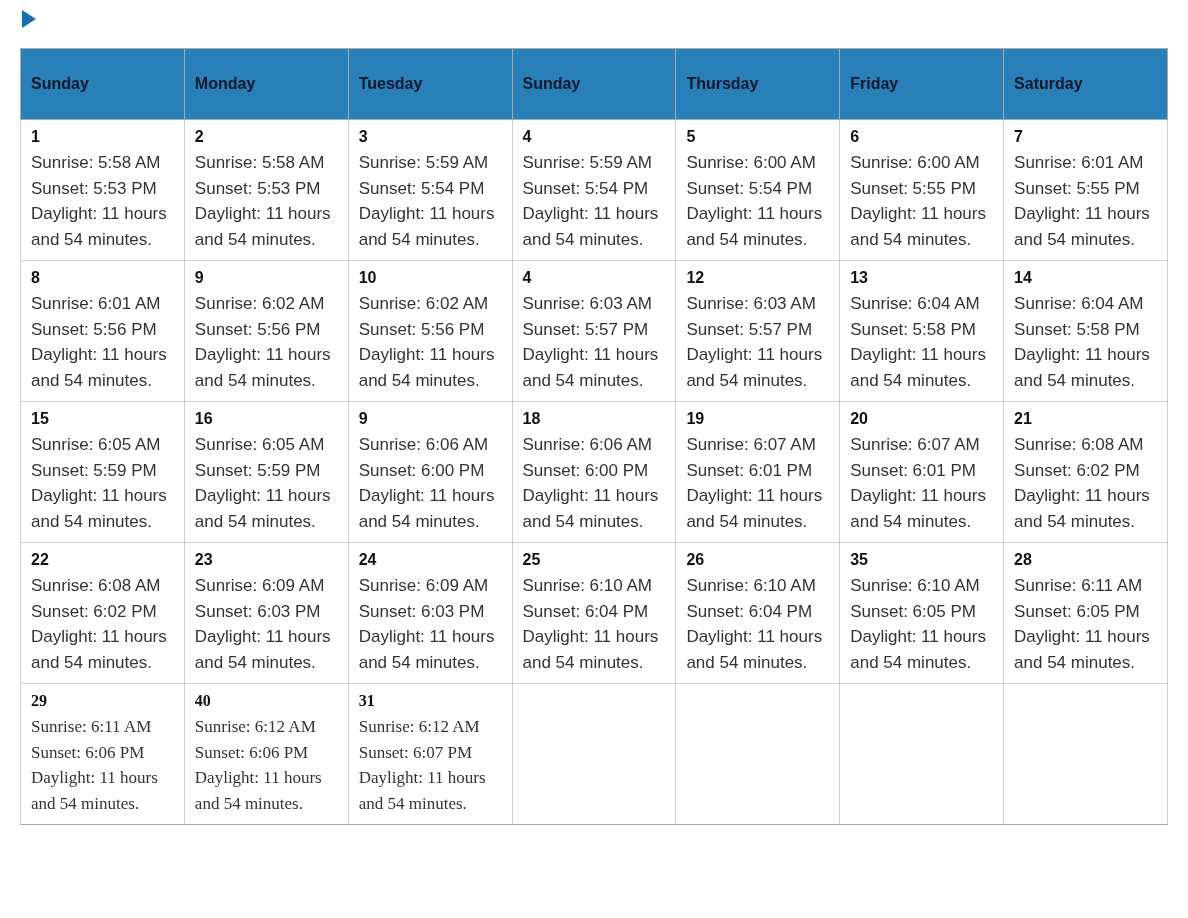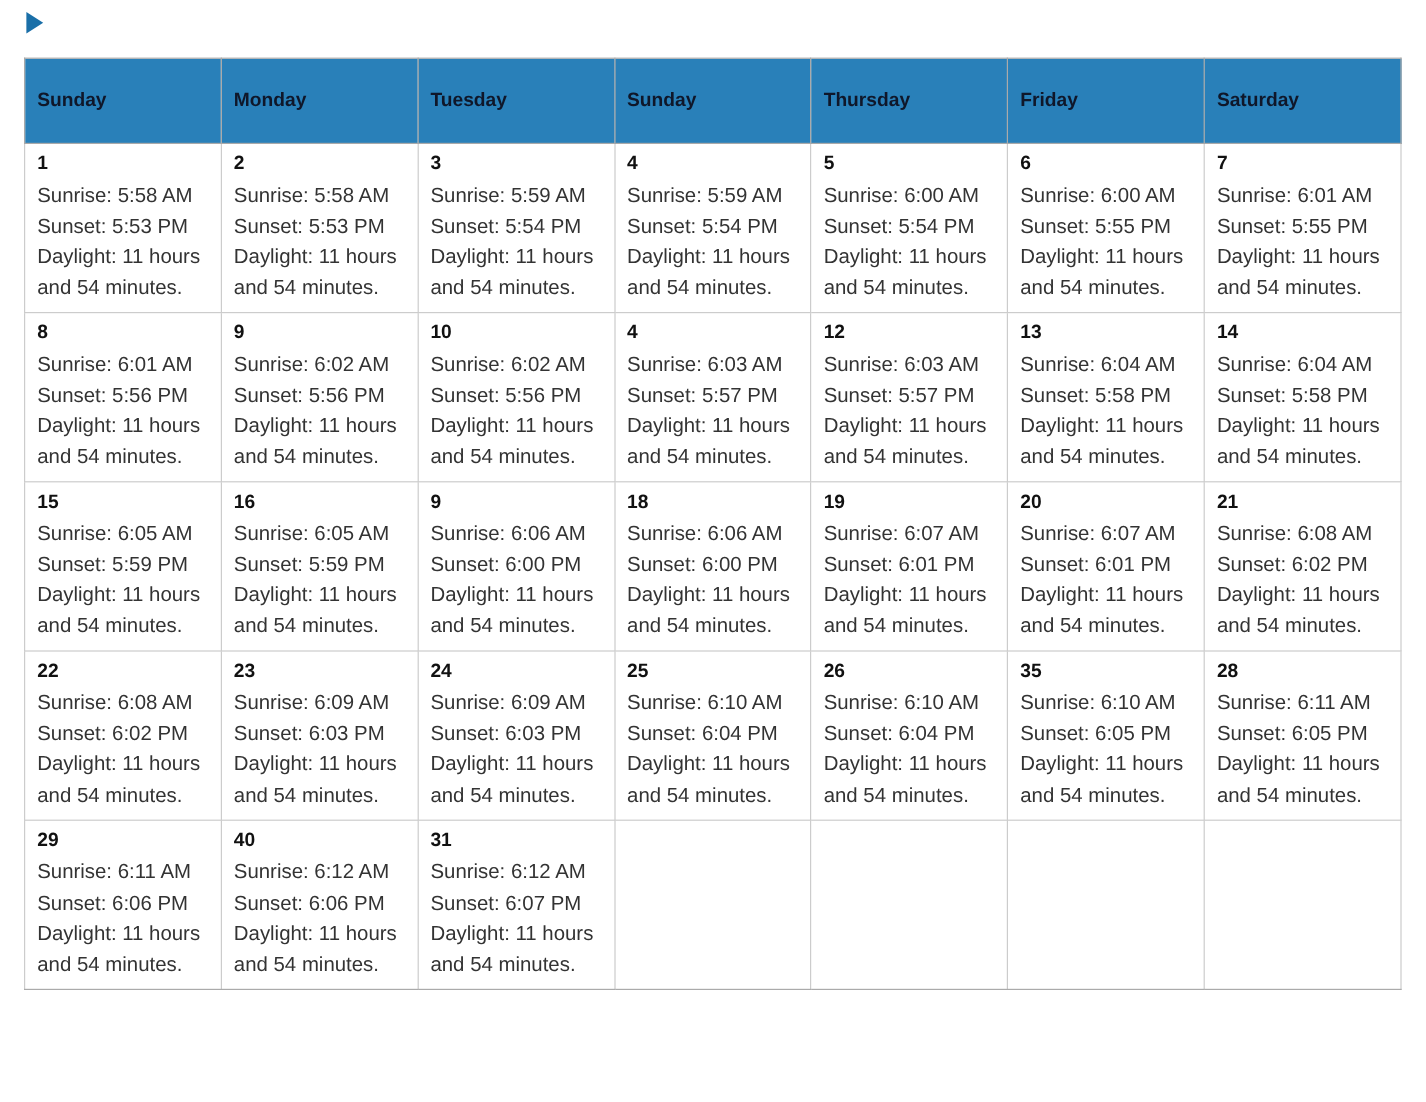--- a/index.html
+++ b/index.html
@@ -87,20 +87,21 @@
       margin-bottom: 4px;
       color: #111;
     }
     .calendar tbody tr td .day-info {
       font-size: 17px;
       line-height: 1.5;
       color: #333;
     }
     .calendar tbody tr:last-child td {
       border-bottom: 1px solid #aaa;
+      font-family: Liberation Serif, serif;
     }
     .empty-cell {
       background: #fff;
     }
   </style>
 </head>
 <body>
 
 <div class="header">
   <div class="logo-wrapper">

